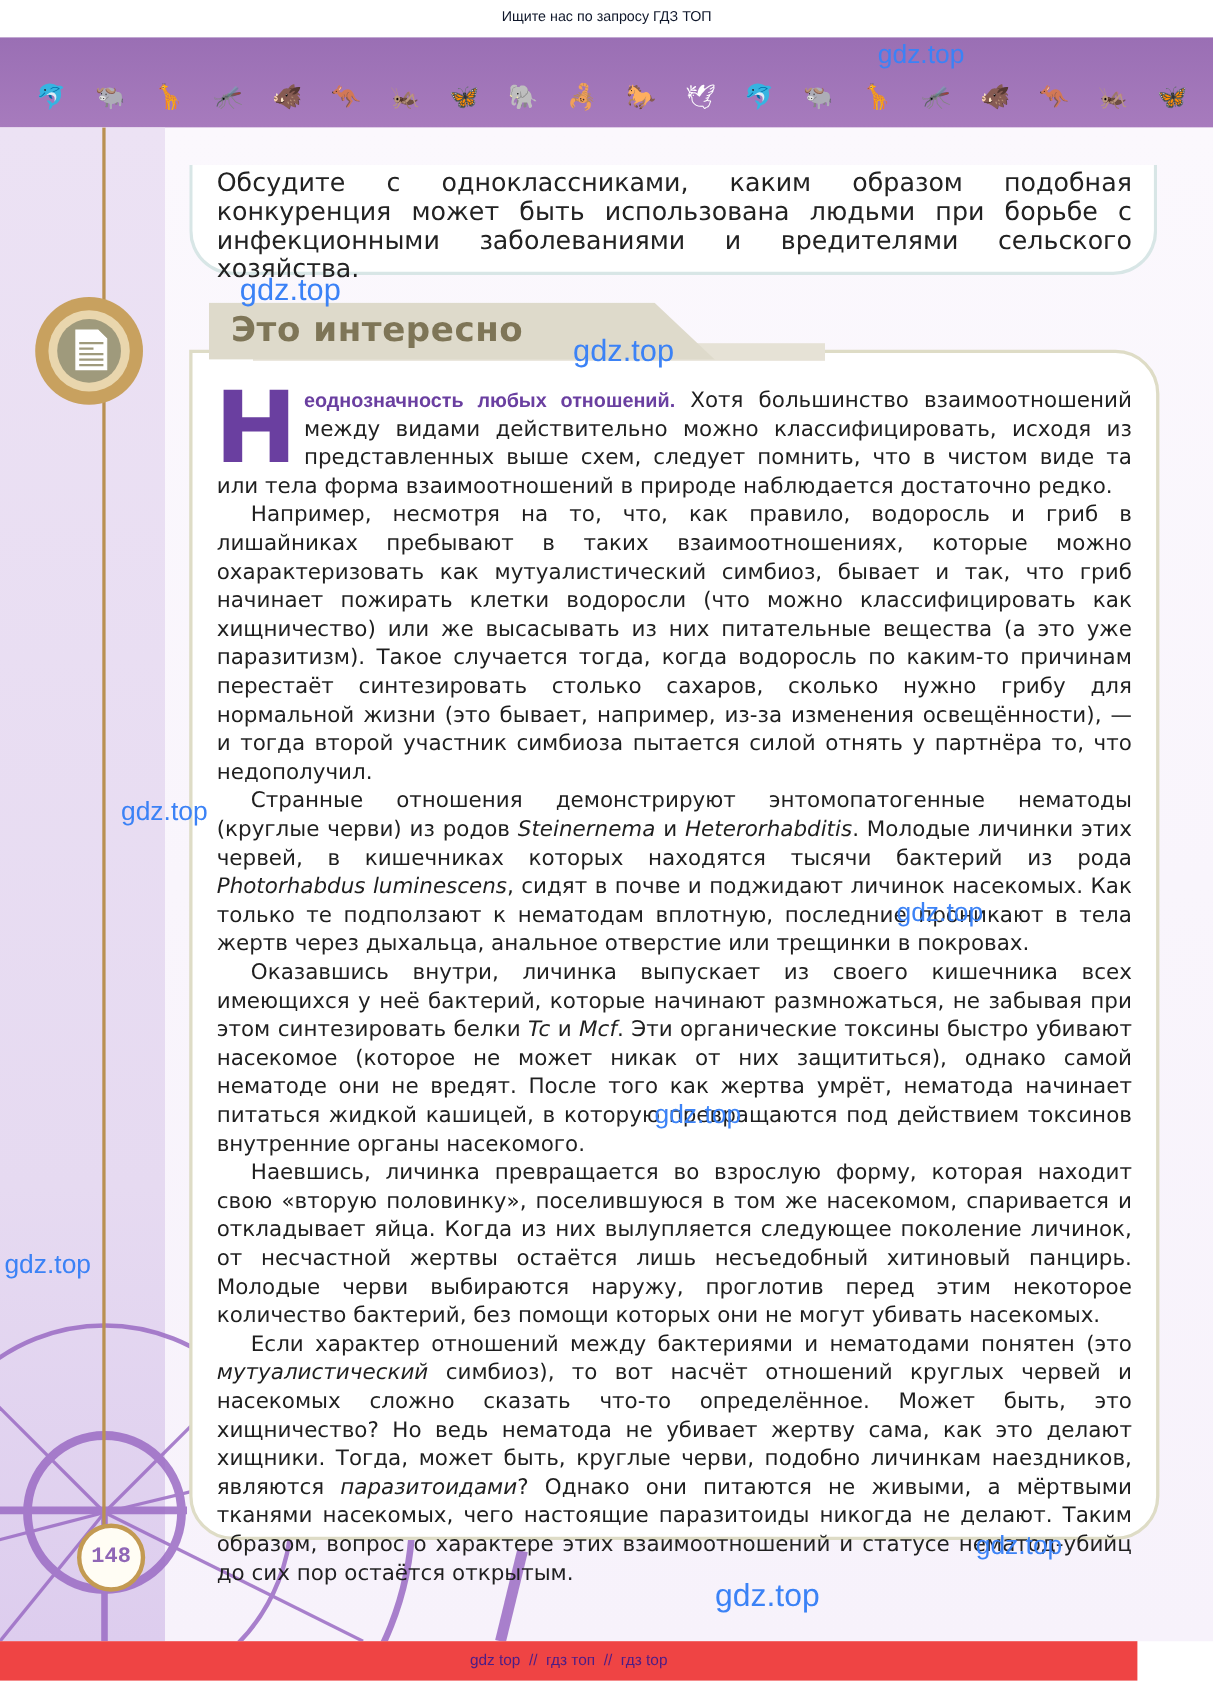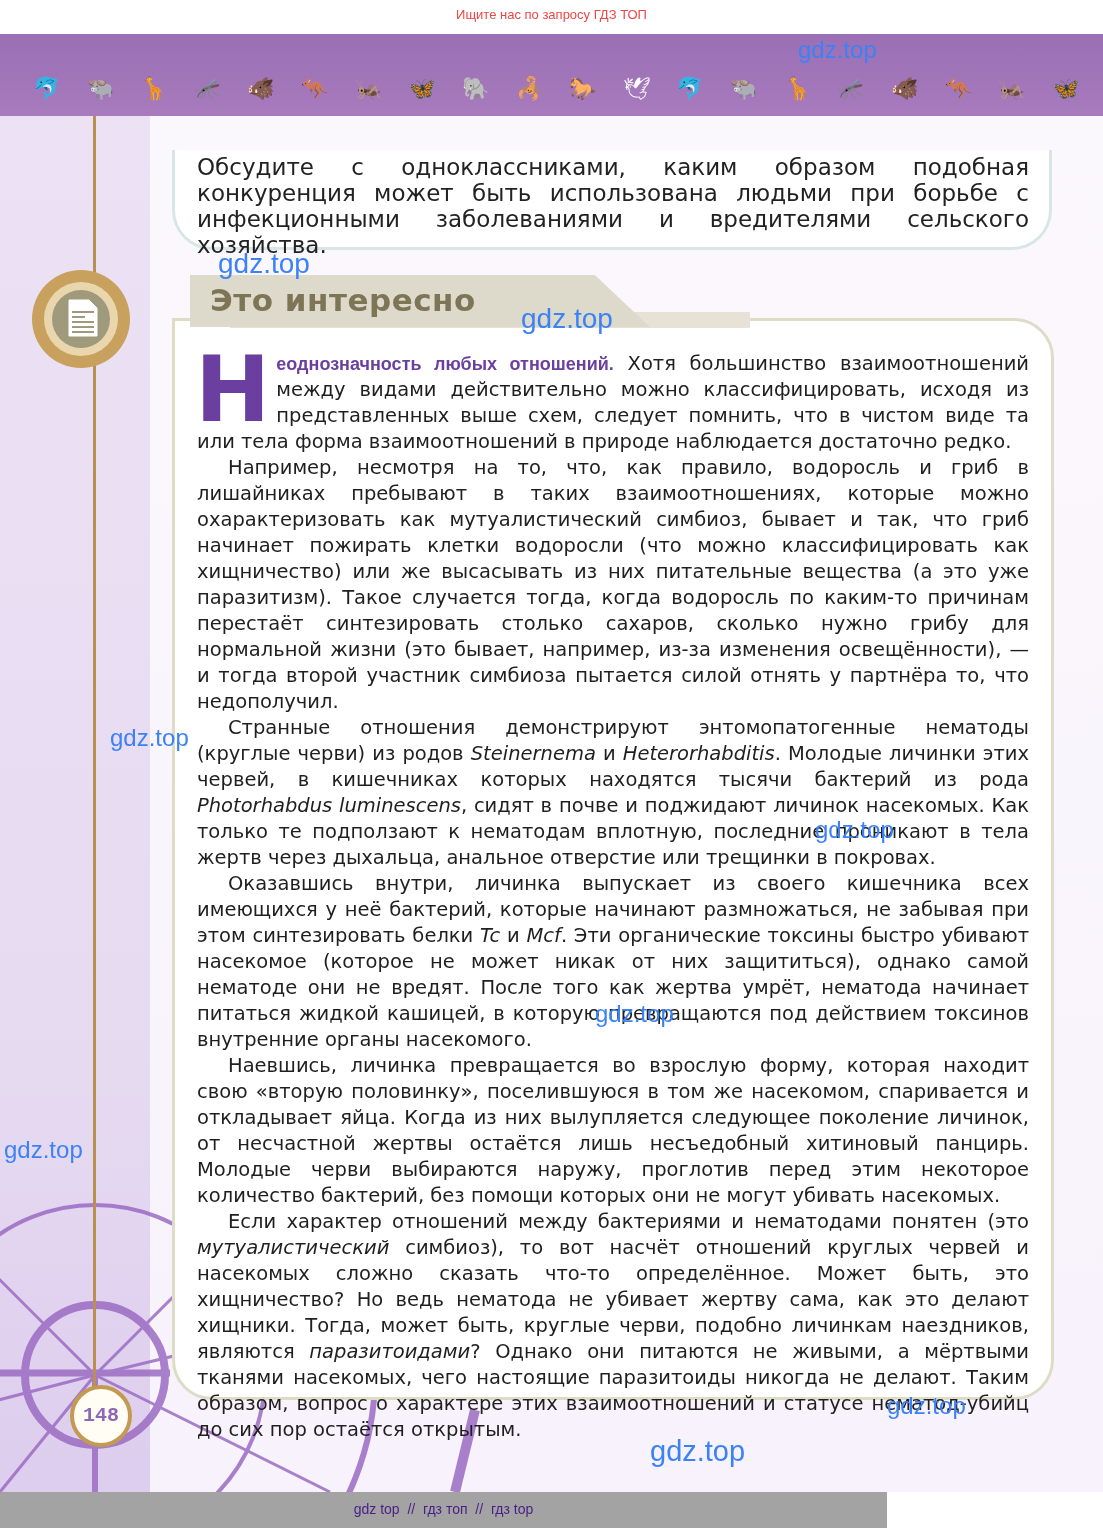--- a/index.html
+++ b/index.html
@@ -96,30 +96,30 @@
     color: #6a3fa0; margin: 2px 6px 0 -2px; font-family: "DejaVu Sans", sans-serif;
   }
   .lead { color: #6a3fa0; font-weight: bold; font-family: "Liberation Sans", sans-serif; font-size: 18px; }
   .page-num-ring {
     position: absolute; left: 70px; top: 1385px; width: 62px; height: 62px;
     border-radius: 50%; background: #fffdf4; border: 4px solid #c39a52; box-sizing: border-box;
     text-align: center; line-height: 54px; font-size: 20px; font-weight: bold; color: #9067b6;
     font-family: Liberation Mono, monospace;
   }
   .footer {
-    position: absolute; left: 0; top: 1492px; width: 887px; height: 36px; background: #a3a3a3;
+    position: absolute; left: 0; top: 1492px; width: 1034px; height: 36px; background: #ef4444;
     text-align: center; line-height: 34px; font-size: 14px; color: #4b1d86;
     font-family: "Liberation Sans", sans-serif;
   }
 </style>
 </head>
 <body>
 
 <div class="top-banner">
-  <span style="color:#ef4444">Ищите нас по запросу ГДЗ ТОП</span>
+  <span style="color:#0f172a">Ищите нас по запросу ГДЗ ТОП</span>
 </div>
 
 <div class="header-strip">
   <div class="header-animals">
     <span class="animal">🐬</span>
     <span class="animal">🐃</span>
     <span class="animal">🦒</span>
     <span class="animal">🦟</span>
     <span class="animal">🐗</span>
     <span class="animal">🦘</span>

